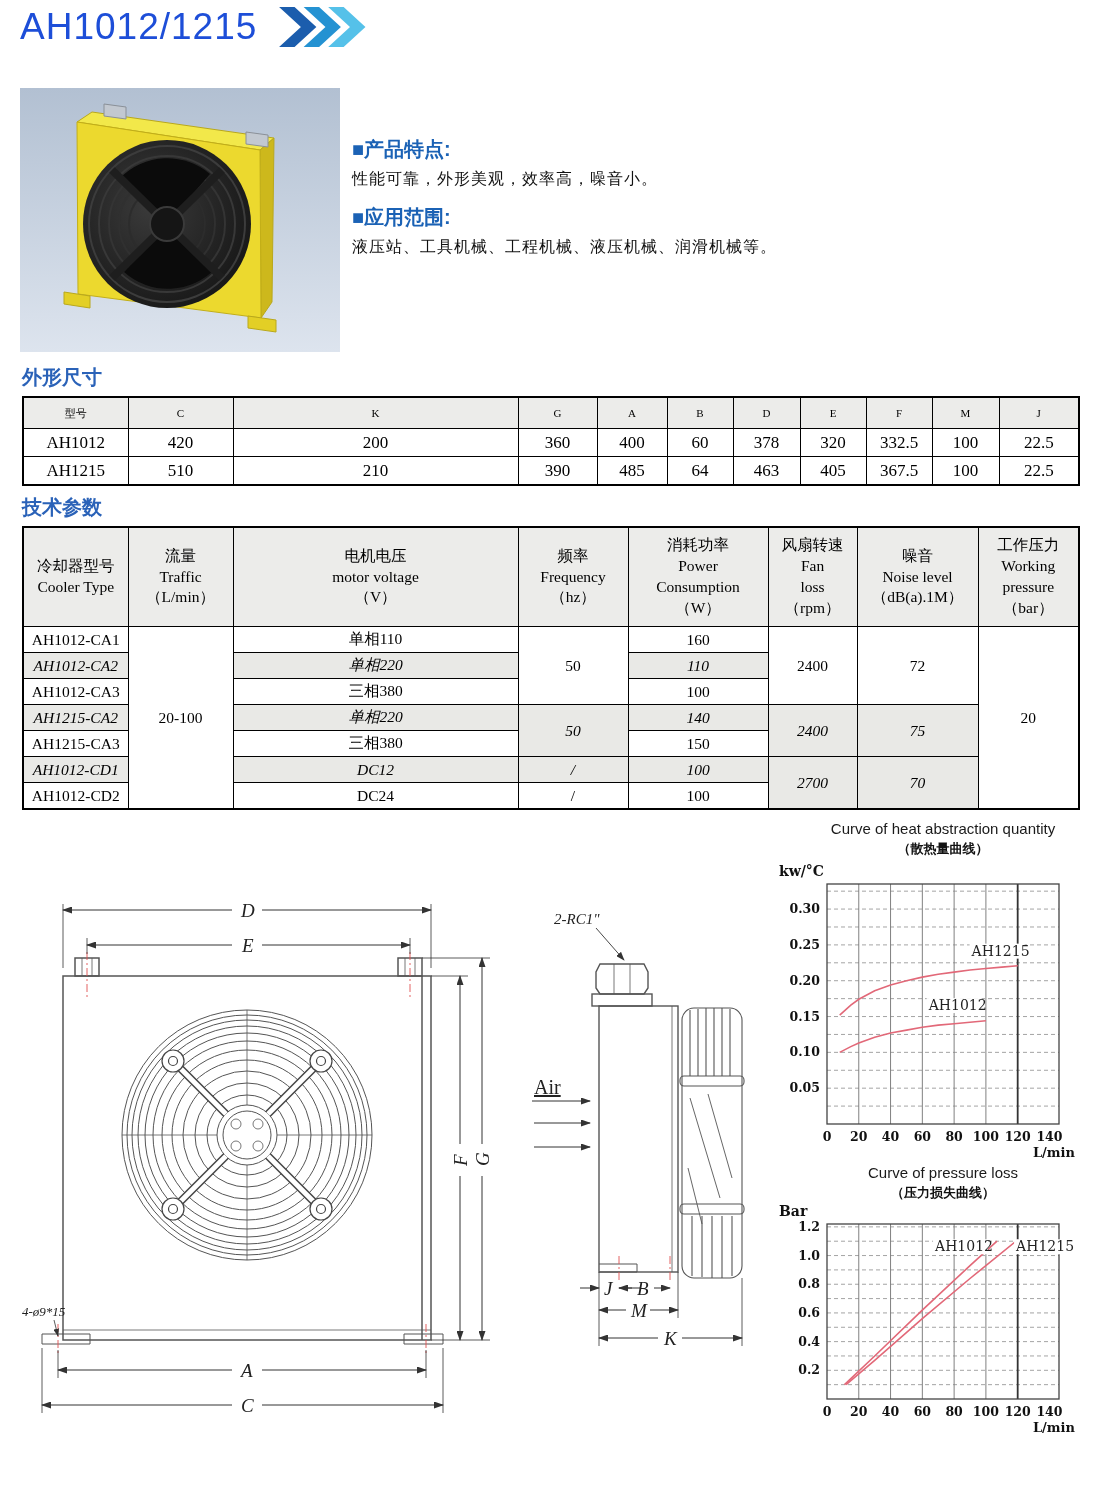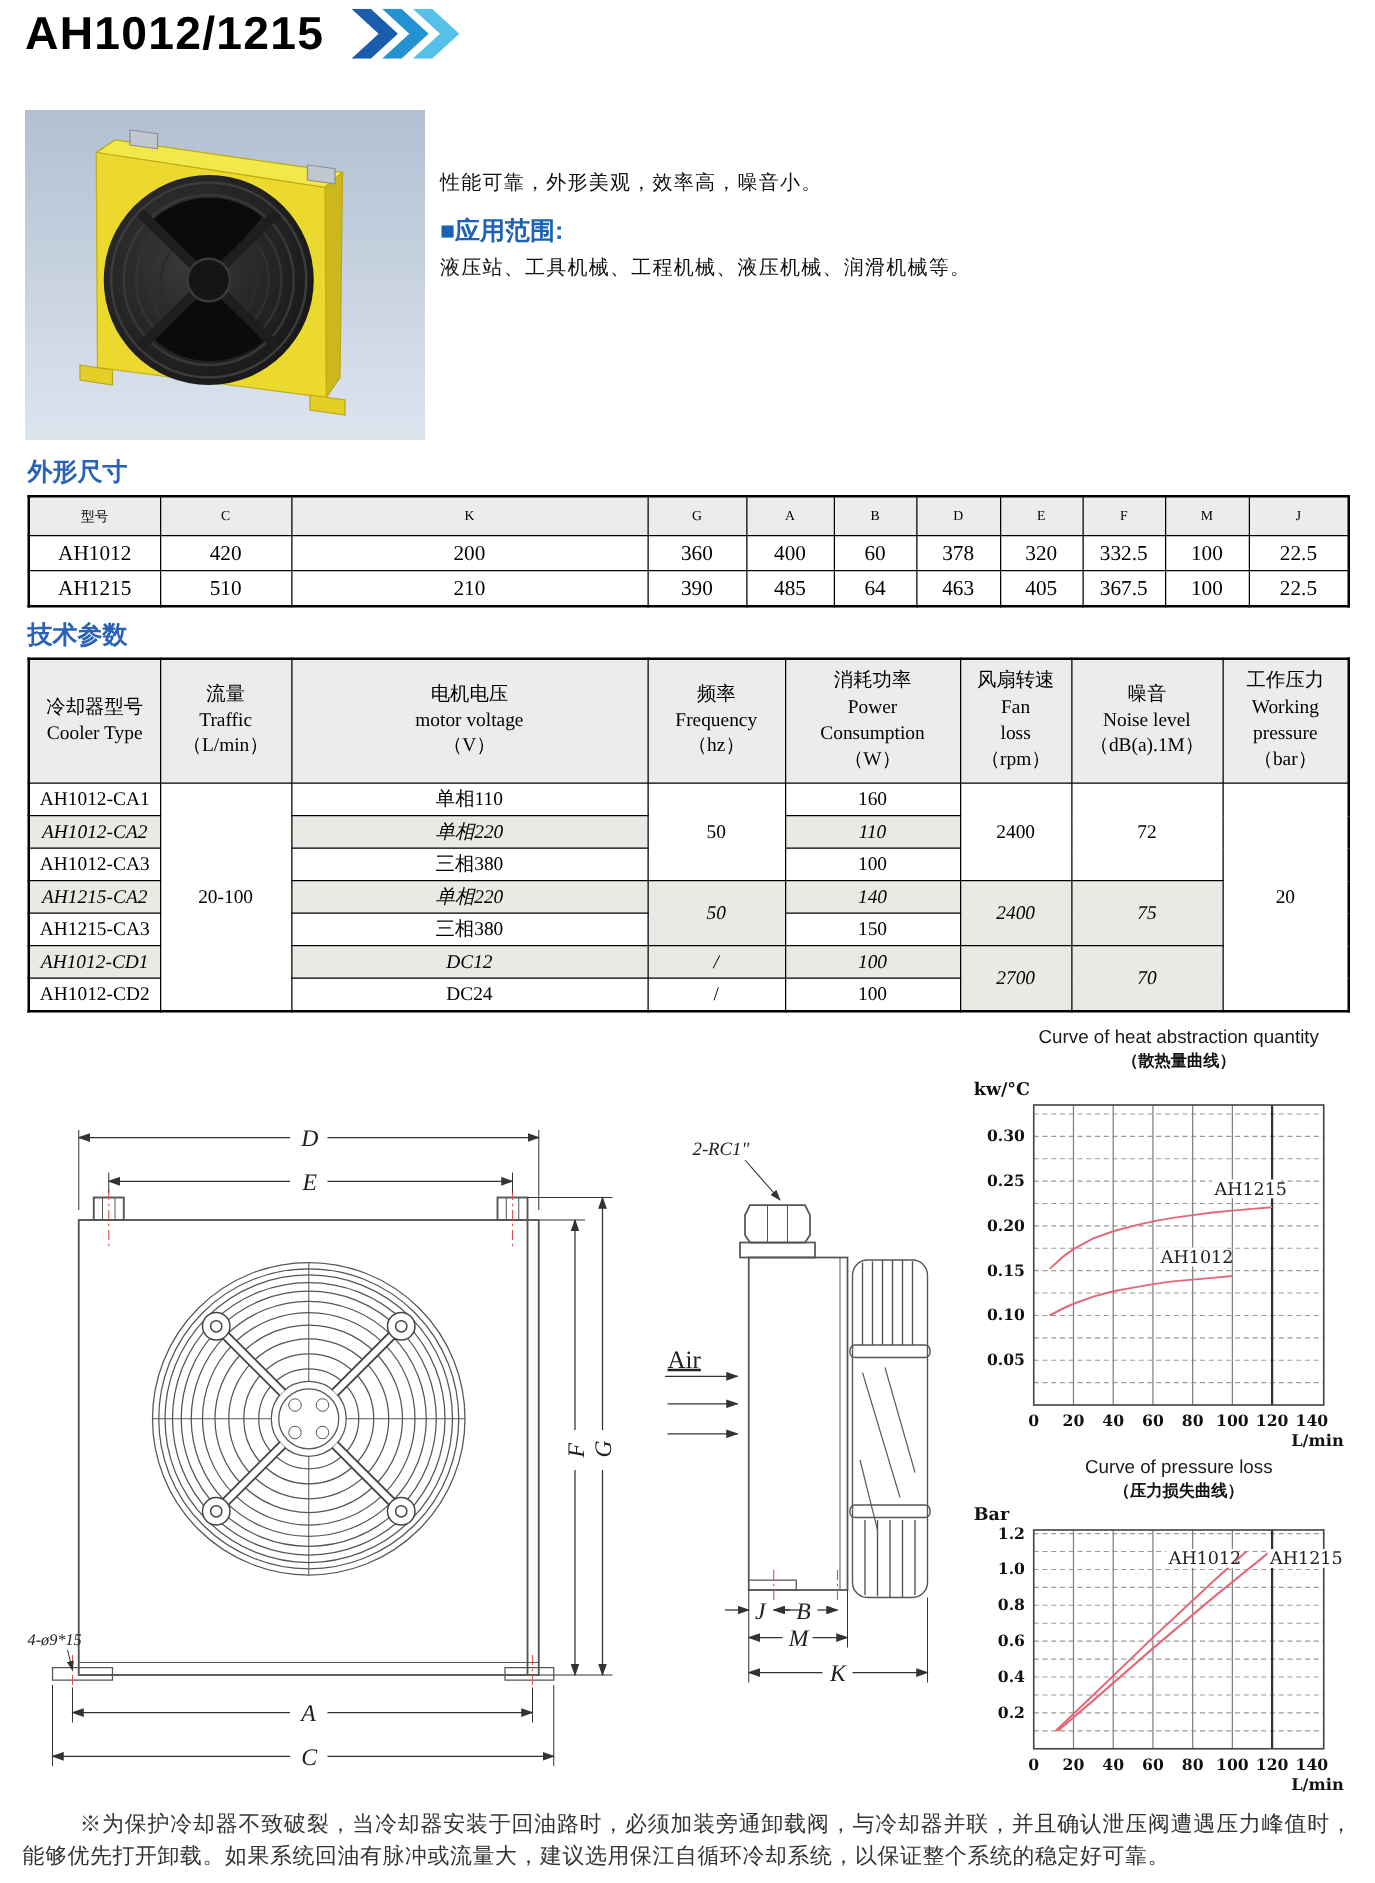--- a/index.html
+++ b/index.html
@@ -2,22 +2,22 @@
 <html><head>
 <meta charset="utf-8">
 <style>
   html,body{margin:0;padding:0;background:#fff;}
   #page{position:relative;width:1100px;height:1506px;background:#fff;overflow:hidden;
         font-family:"Liberation Serif","DejaVu Serif",serif;color:#000;}
   .abs{position:absolute;}
 
   
   #title-row{left:20px;top:6px;display:flex;align-items:center;gap:14px;}
-  #page-title{font-family:"Liberation Sans","DejaVu Sans",sans-serif;font-weight:bold;
-              font-size:37px;color:#000000;letter-spacing:1px;}
+  #page-title{font-family:"Liberation Sans","DejaVu Sans",sans-serif;font-weight:normal;
+              font-size:37px;color:#1d4ed8;letter-spacing:1px;}
 
   
   #features{left:352px;top:136px;width:700px;}
   .feat-head{font-family:"Liberation Sans","DejaVu Sans",sans-serif;font-weight:bold;
              font-size:20px;color:#1b62b5;margin:0 0 6px 0;}
   .feat-text{font-size:16px;color:#111;margin:0 0 14px 0;letter-spacing:1px;}
 
   
   .sec-label{font-family:"Liberation Sans","DejaVu Sans",sans-serif;font-weight:bold;
              font-size:20px;color:#2a62b8;}
@@ -96,20 +96,21 @@
       <circle cx="147" cy="136" r="38" fill="none" stroke="#2c2c2c" stroke-width="2"></circle>
       <path d="M147,136 L100,90 A66,66 0 0 1 190,86 Z" fill="#0b0b0b"></path>
       <path d="M147,136 L196,180 A66,66 0 0 1 104,184 Z" fill="#0b0b0b"></path>
       <line x1="92" y1="82" x2="202" y2="190" stroke="#1e1e1e" stroke-width="8"></line>
       <line x1="202" y1="82" x2="92" y2="190" stroke="#1e1e1e" stroke-width="8"></line>
       <circle cx="147" cy="136" r="17" fill="#151515" stroke="#3a3a3a" stroke-width="2"></circle>
     </g>
   </svg>
 
   <div class="abs" id="features">
+    <p class="feat-head">■产品特点:</p>
     <p class="feat-text">性能可靠，外形美观，效率高，噪音小。</p>
     <p class="feat-head">■应用范围:</p>
     <p class="feat-text">液压站、工具机械、工程机械、液压机械、润滑机械等。</p>
   </div>
 
   <div class="abs sec-label" style="left:22px;top:364px;">外形尺寸</div>
 
   <table class="abs" id="dim-table" style="left:22px;top:396px;">
     <colgroup>
       <col style="width:105px">
@@ -514,15 +515,14 @@
         <text x="279.4657534246575" y="254" text-anchor="middle" class="tick">140</text>
         <text x="305" y="270" text-anchor="end" class="tick2">L/min</text>
         <polyline points="74.5,222.7 104.7,194.0 152.3,148.1 200.0,103.6 227.0,79.2" fill="none" stroke="#e26878" stroke-width="1.6"></polyline>
         <rect x="163.05479452054794" y="77.25409836065572" width="55" height="15" fill="#fff"></rect>
         <text x="165.05479452054794" y="89.25409836065572" class="slabel">AH1012</text>
         <polyline points="76.1,222.7 104.7,198.3 152.3,156.7 200.0,116.5 247.7,77.8" fill="none" stroke="#e26878" stroke-width="1.6"></polyline>
         <rect x="244.0958904109589" y="77.25409836065572" width="55" height="15" fill="#fff"></rect>
         <text x="246.0958904109589" y="89.25409836065572" class="slabel">AH1215</text>
       </svg></div>
 
-  <p class="abs" id="footer-note">※为保护冷却器不致破裂，当冷却器安装于回油路时，必须加装旁通卸载阀，与冷却器并联，并且确认泄压阀遭遇压力峰值时，能够优先打开卸载。如果系统回油有脉冲或流量大，建议选用保江自循环冷却系统，以保证整个系统的稳定好可靠。</p>
 
 </div>
 
 </body></html>

